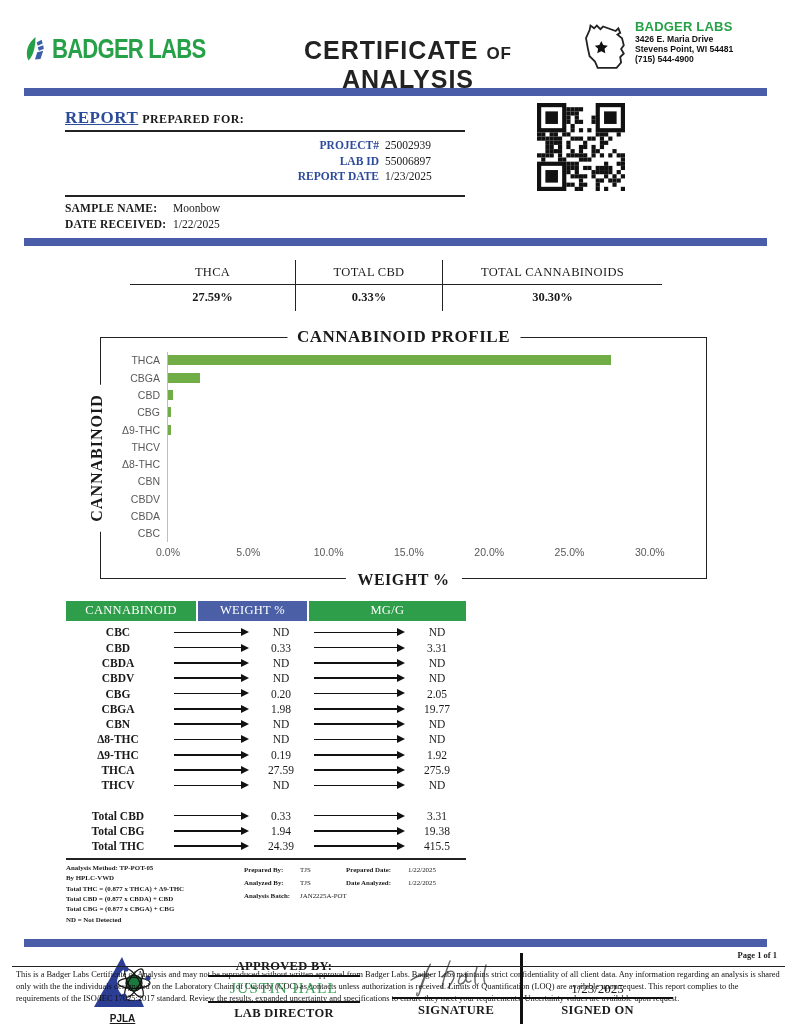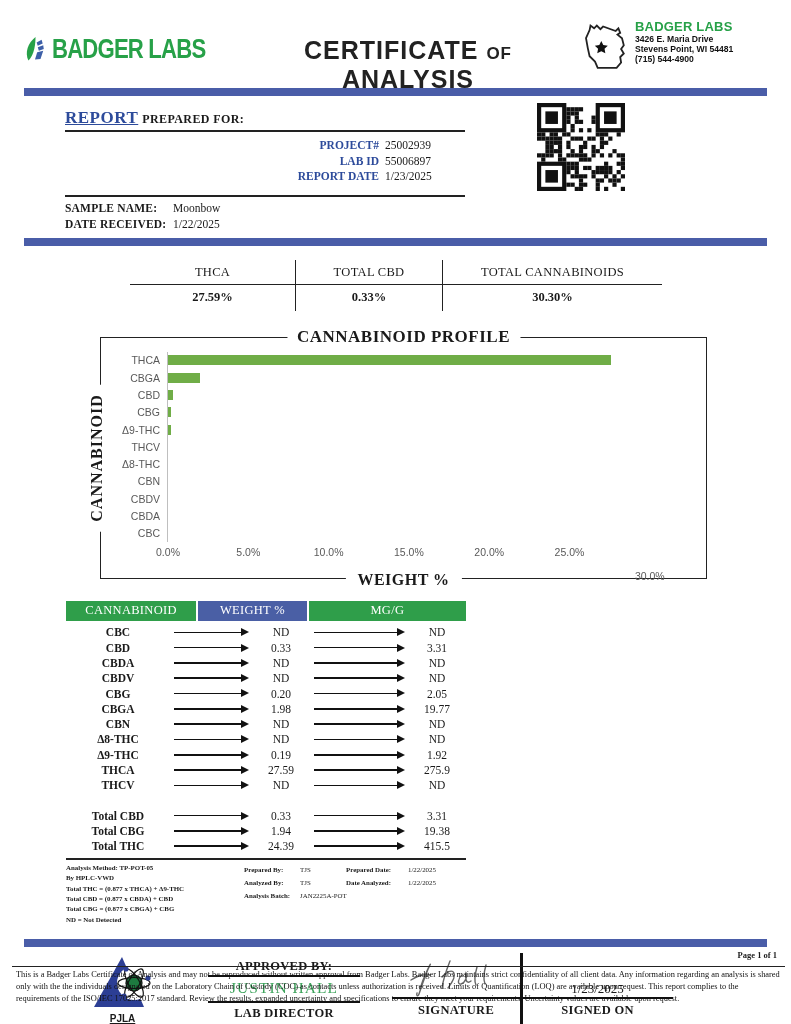--- a/index.html
+++ b/index.html
@@ -407,21 +407,21 @@
           </div>
         </div>
       </div>
     <div class="chart-ticks" id="chart-ticks">
         <span style="left: 0%;">0.0%</span>
         <span style="left: 15.1515%;">5.0%</span>
         <span style="left: 30.303%;">10.0%</span>
         <span style="left: 45.4545%;">15.0%</span>
         <span style="left: 60.6061%;">20.0%</span>
         <span style="left: 75.7576%;">25.0%</span>
-        <span style="left: 90.9091%; margin-top: 24px;">30.0%</span>
+        <span style="left: 90.9091%;">30.0%</span>
       </div>
     <div class="chart-xlab">WEIGHT %</div>
   </div>
 
   <div class="tbl">
     <div class="tbl-head">
       <div class="hc c0">CANNABINOID</div>
       <div class="hc c1">WEIGHT %</div>
       <div class="hc c2">MG/G</div>
     </div>

